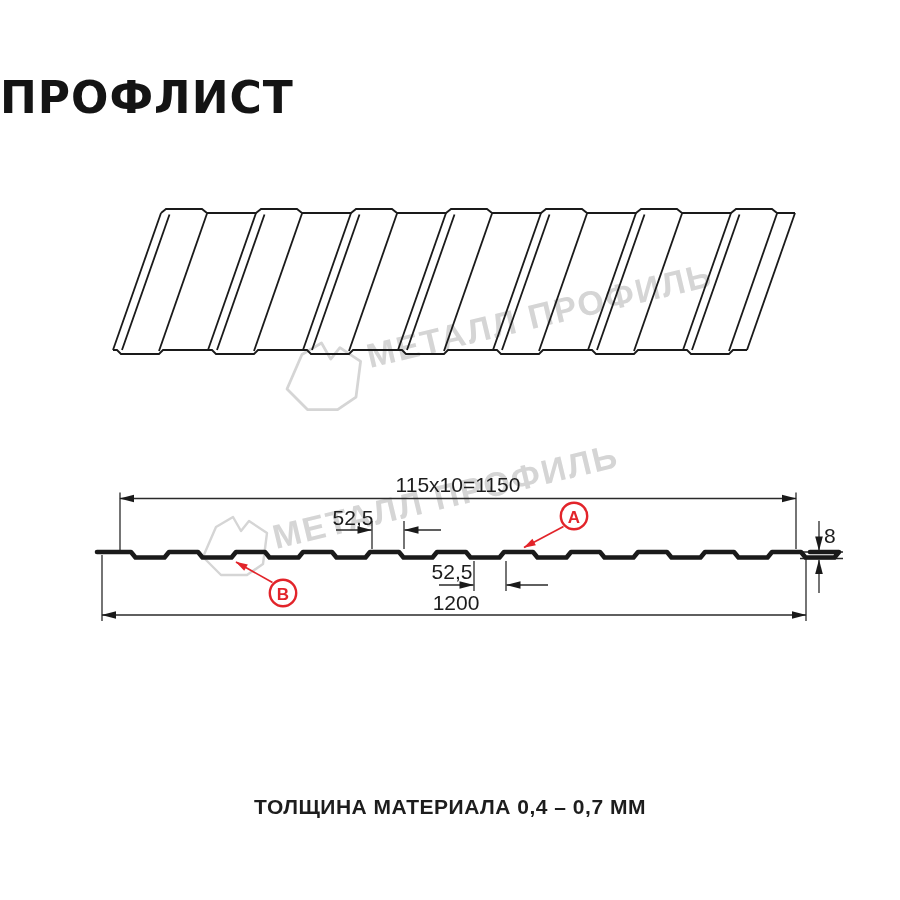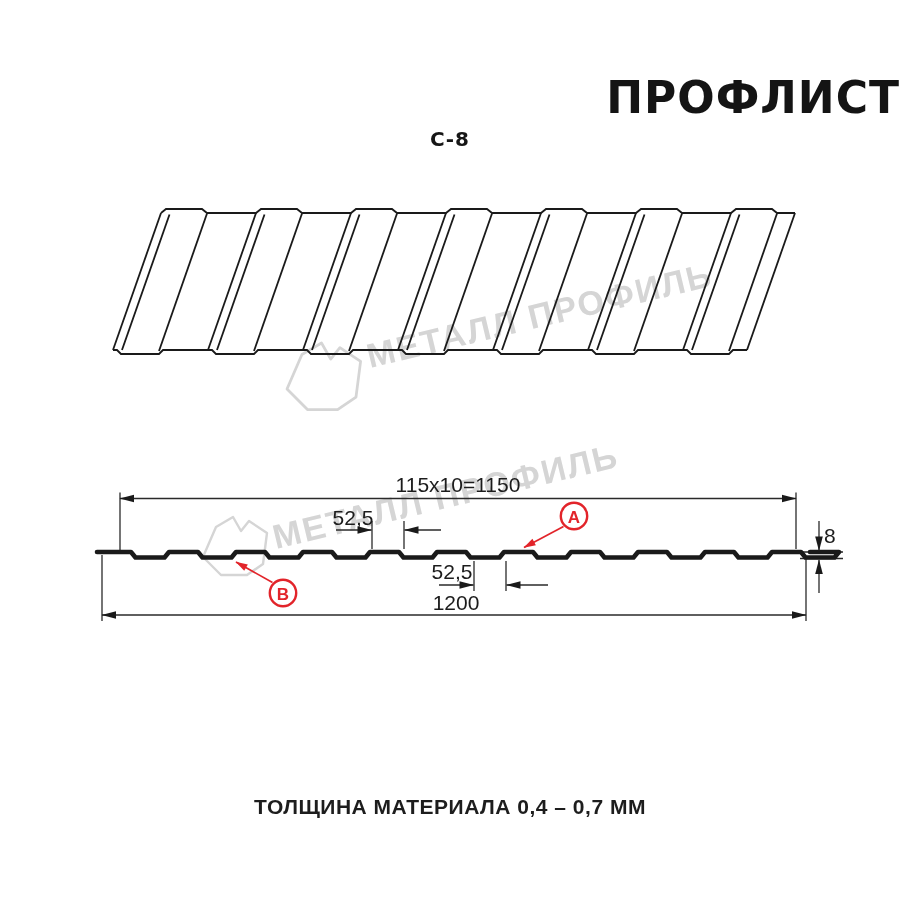--- a/index.html
+++ b/index.html
@@ -1,21 +1,21 @@
 <!DOCTYPE html>
 <html><head>
 <meta charset="utf-8">
 <style>
   html,body{margin:0;padding:0;background:#ffffff;}
   .stage{
     position:relative;width:900px;height:900px;background:#ffffff;overflow:hidden;
     font-family:"Liberation Sans",sans-serif;
   }
   .title{
-    position:absolute;left:0;top:72px;width:900px;text-align:right;
+    position:absolute;left:0;top:72px;width:900px;text-align:left;
     font-family:"DejaVu Sans",sans-serif;font-weight:700;font-size:44px;
     letter-spacing:1px;color:#141414;
   }
   .subtitle{
     position:absolute;left:0;top:127px;width:900px;text-align:center;
     font-family:"DejaVu Sans",sans-serif;font-weight:700;font-size:20px;
     letter-spacing:1px;color:#161616;
   }
   .footer-note{
     position:absolute;left:0;top:795px;width:900px;text-align:center;
@@ -34,21 +34,20 @@
   .redln{stroke:#e2242a;stroke-width:1.7;fill:none;}
   .redcirc{stroke:#e2242a;stroke-width:2.4;fill:#ffffff;}
   .redtxt{font-family:"Liberation Sans",sans-serif;font-weight:700;font-size:17px;fill:#e2242a;}
 </style>
 </head>
 <body>
 
 <div class="stage">
 
   <div class="title">ПРОФЛИСТ</div>
-  <div class="subtitle">С-8</div>
 
   <svg class="svg3d" width="900" height="225" viewBox="0 190 900 225">
     <defs>
       <g id="rib" stroke="#1a1a1a" stroke-width="1.8" fill="none">
         <line x1="0" y1="350" x2="48" y2="213"></line>
         <line x1="9" y1="350" x2="56.5" y2="214.5"></line>
         <line x1="46" y1="351" x2="94" y2="213.5"></line>
       </g>
     </defs>
 

